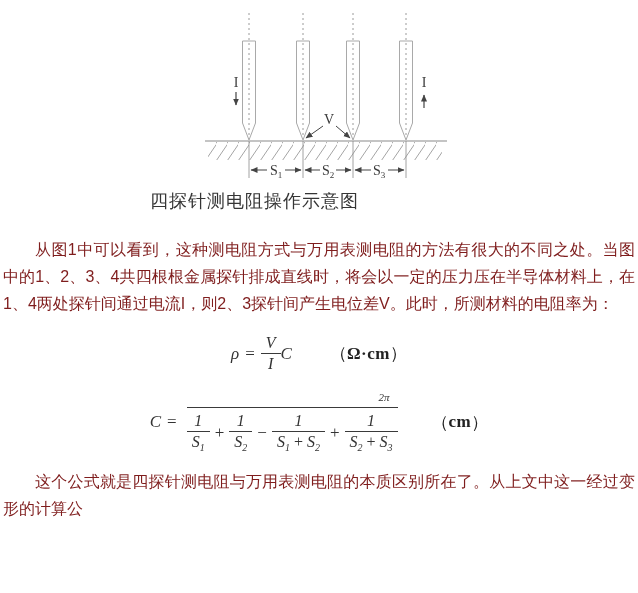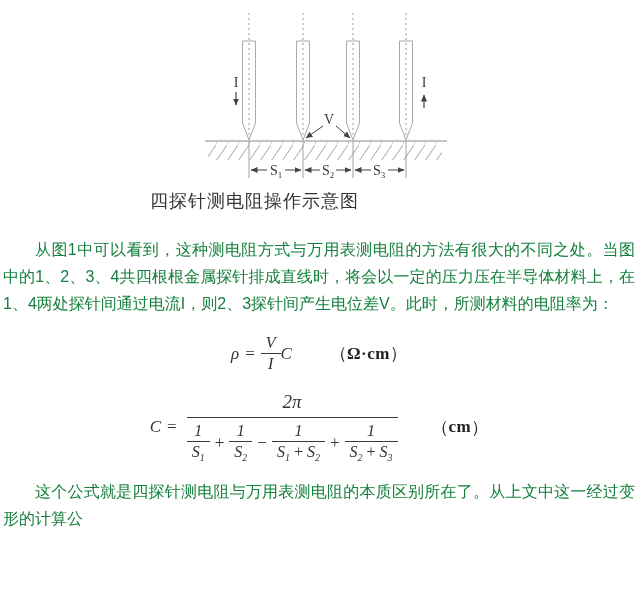--- a/index.html
+++ b/index.html
@@ -13,21 +13,21 @@
   
   .diagram-svg { display:block; margin-left:150px; }
   .caption {
     width:366px; margin-left:150px; margin-top:3px;
     font-size:18px; letter-spacing:1px; color:#353535;
   }
 
   
   .para {
     margin:0 3px; font-size:16px; line-height:27px;
-    text-align:justify; text-indent:32px; color:#15803d;
+    text-align:justify; text-indent:32px; color:#7f1d1d;
   }
   .para-1 { margin-top:23px; }
   .para-2 { margin-top:19px; }
   .para-3 { margin-top:14px; }
 
   
   .mvar { font-family:"Liberation Serif", serif; font-style:italic; }
   .mnum { font-family:"Liberation Serif", serif; font-style:italic; }
   sub   { font-family:"Liberation Serif", serif; font-style:italic; font-size:10px; }
   .formula {
@@ -38,22 +38,22 @@
   .formula-2 { margin-top:17px; }
   .eq { margin:0 6px; font-family:"Liberation Serif", serif; }
 
   .sfrac { display:inline-flex; flex-direction:column; align-items:center;
            font-family:"Liberation Serif", serif; font-size:16px; }
   .sfrac .fnum { align-self:stretch; text-align:center;
                  border-bottom:1px solid #3a3a3a; padding:0 5px 1px; line-height:1.15; }
   .sfrac .fden { padding:1px 5px 0; line-height:1.15; white-space:nowrap; }
 
   .bigfrac { display:inline-flex; flex-direction:column; align-items:center; margin:0 4px; }
-  .bigfrac .bignum { align-self:stretch; text-align:center;
-                     border-bottom:1.4px solid #3a3a3a; padding:0 8px 4px; font-size:19px; }
+  .bigfrac .bignum { align-self:stretch; text-align:right;
+                     border-bottom:1.4px solid #3a3a3a; padding:0 8px 4px; font-size:11px; }
   .bigfrac .bigden { display:flex; align-items:center; padding-top:4px; }
   .op { margin:0 5px; font-family:"Liberation Serif", serif; }
 
   .unit-group { display:inline-flex; align-items:center; font-size:17px; color:#222; }
   .gap-1 { width:38px; }
   .gap-2 { width:30px; }
   .unit-open, .unit-close { font-weight:normal; }
   .unit-text { font-weight:bold; font-family:"Liberation Serif", serif; letter-spacing:0.5px; }
 
   

